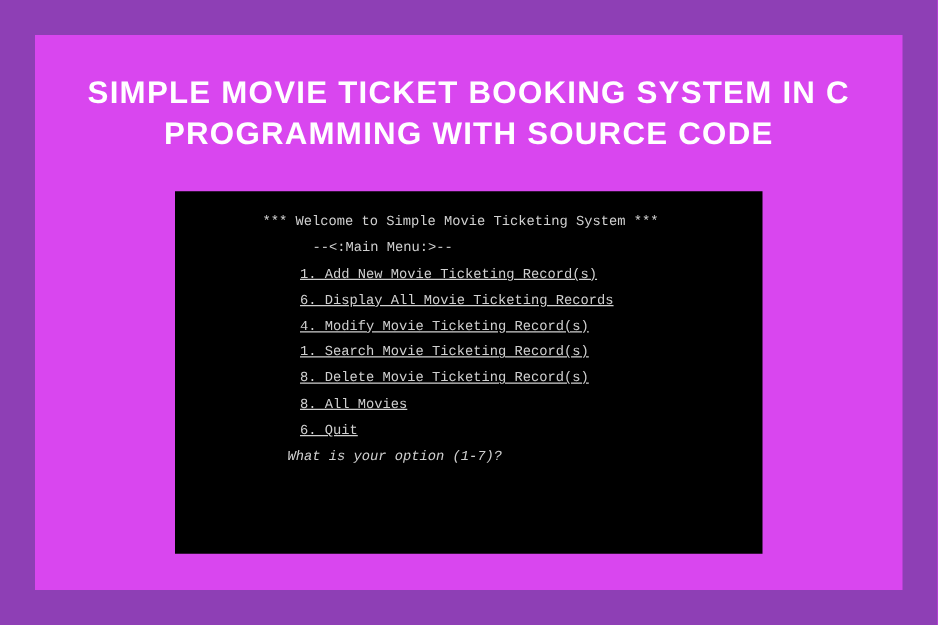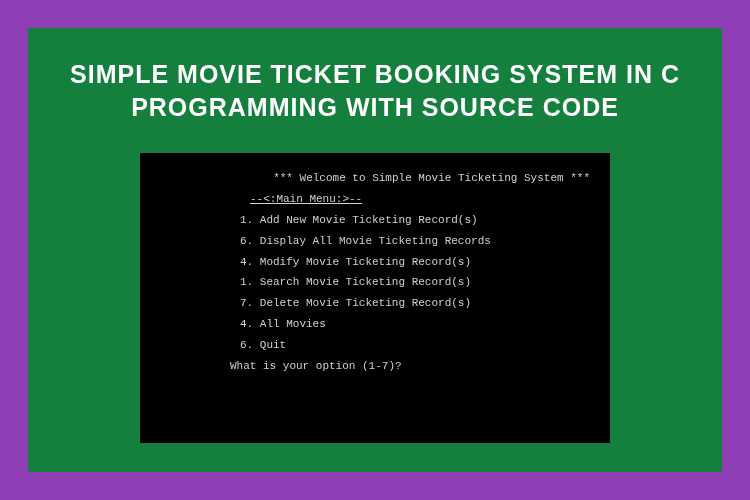--- a/index.html
+++ b/index.html
@@ -12,21 +12,21 @@
       height: 500px;
       background: #8e3fb5;
       display: flex;
       align-items: center;
       justify-content: center;
       font-family: Arial, sans-serif;
     }
     .inner-frame {
       width: 694px;
       height: 444px;
-      background: #15803d;
+      background: #d946ef;
       display: flex;
       flex-direction: column;
       align-items: center;
       padding-top: 30px;
     }
     .title {
       color: #ffffff;
       font-weight: 900;
       font-size: 25px;
       text-align: center;
@@ -46,44 +46,45 @@
       font-family: "Courier New", Consolas, monospace;
       font-size: 11px;
       padding: 15px 20px 15px 20px;
       line-height: 1.9;
       overflow: hidden;
     }
     .term-line {
       white-space: pre;
     }
     .welcome {
-      text-align: right;
+      text-align: left;
       padding-left: 50px;
     }
     .menu-header {
       padding-left: 90px;
-      text-decoration: underline;
     }
     .menu-item {
       padding-left: 80px;
+      text-decoration: underline;
     }
     .prompt {
       padding-left: 70px;
+      font-style: italic;
     }
   </style>
 </head>
 <body>
 
 <div class="inner-frame">
   <div class="title">SIMPLE MOVIE TICKET BOOKING SYSTEM IN C PROGRAMMING WITH SOURCE CODE</div>
   <div class="terminal">
     <div class="term-line welcome">*** Welcome to Simple Movie Ticketing System ***</div>
     <div class="term-line menu-header">--&lt;:Main Menu:&gt;--</div>
     <div class="term-line menu-item">1. Add New Movie Ticketing Record(s)</div>
     <div class="term-line menu-item">6. Display All Movie Ticketing Records</div>
     <div class="term-line menu-item">4. Modify Movie Ticketing Record(s)</div>
     <div class="term-line menu-item">1. Search Movie Ticketing Record(s)</div>
-    <div class="term-line menu-item">7. Delete Movie Ticketing Record(s)</div>
-    <div class="term-line menu-item">4. All Movies</div>
+    <div class="term-line menu-item">8. Delete Movie Ticketing Record(s)</div>
+    <div class="term-line menu-item">8. All Movies</div>
     <div class="term-line menu-item">6. Quit</div>
     <div class="term-line prompt">What is your option (1-7)?</div>
   </div>
 </div>
 
 </body></html>

